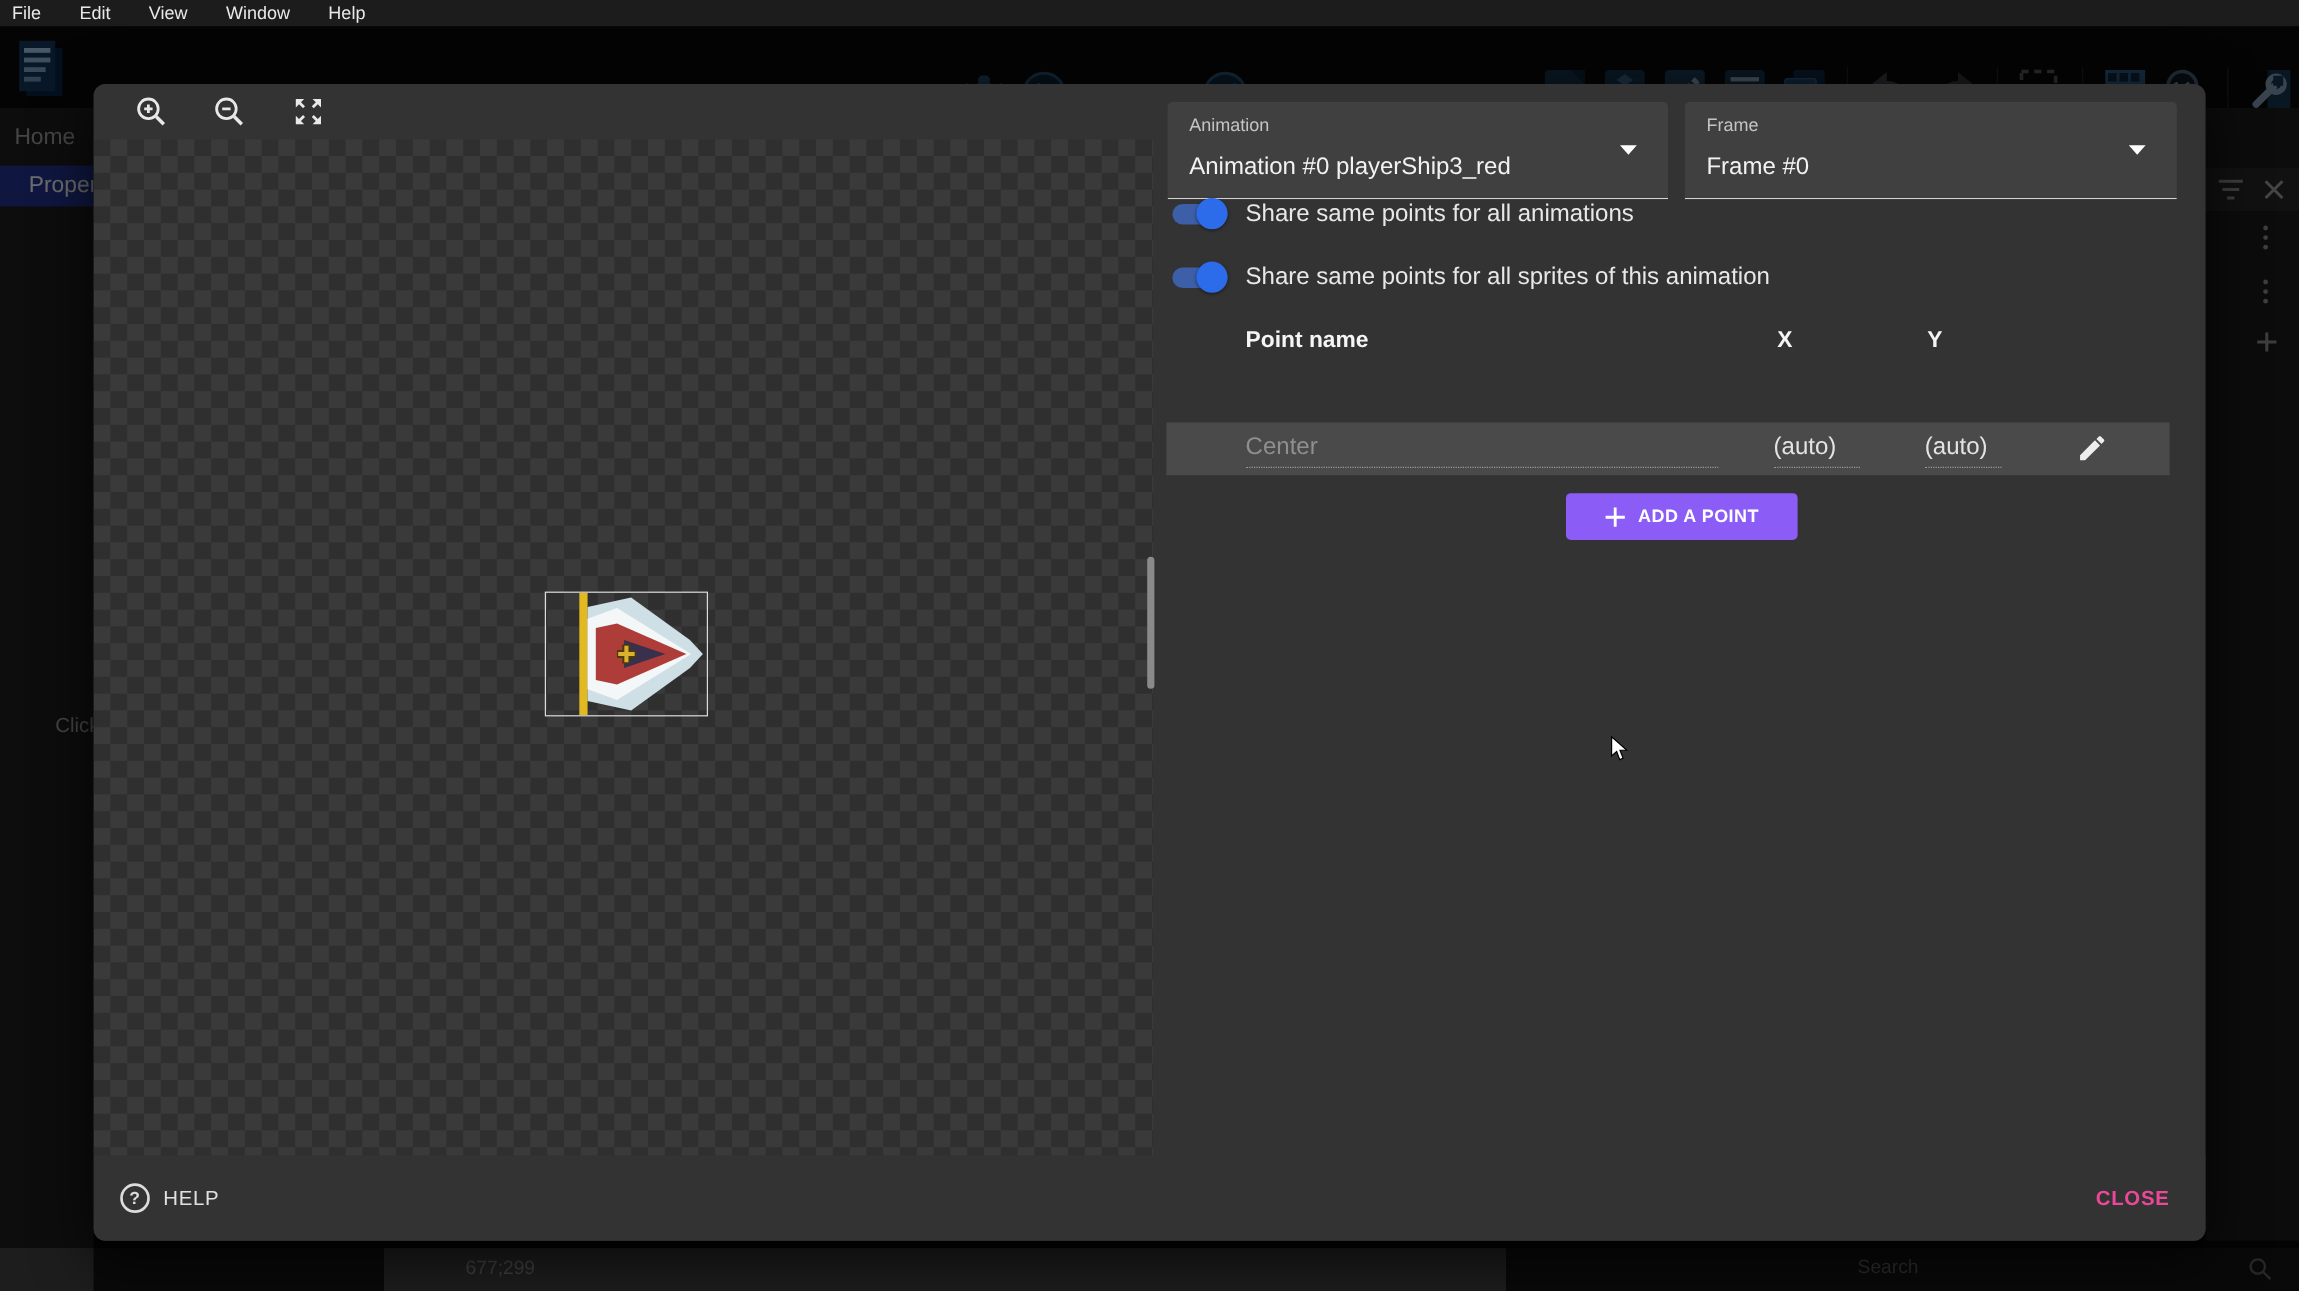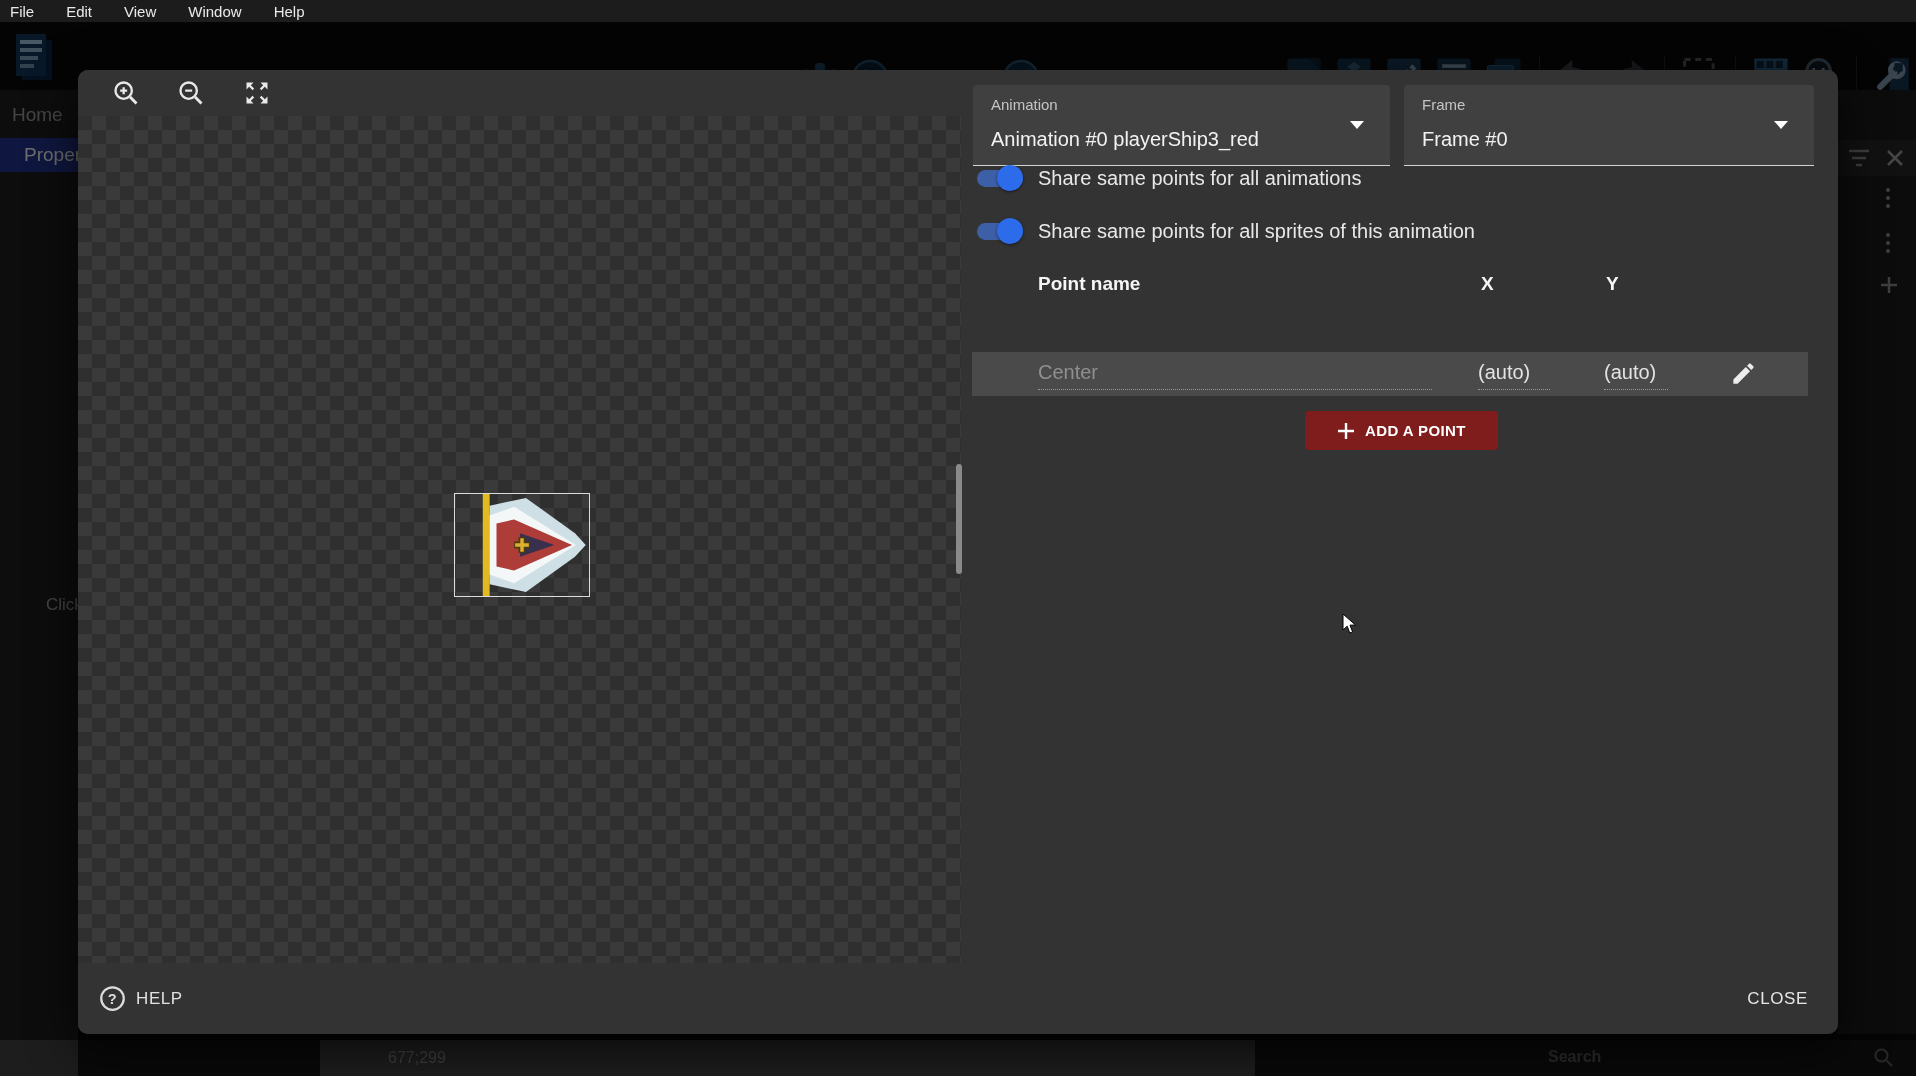--- a/index.html
+++ b/index.html
@@ -39,24 +39,24 @@
   .switch-thumb{position:absolute;left:20px;top:-5px;width:26px;height:26px;border-radius:50%;background:#2c6bea;box-shadow:0 1px 3px rgba(0,0,0,.5);}
   .toggle-label{position:absolute;font-size:20px;color:#e8e8e8;white-space:nowrap;}
 
   .th{position:absolute;font-size:19px;font-weight:bold;color:#f5f5f5;}
   .trow{position:absolute;left:894px;width:836px;height:44px;background:#4a4a4a;}
   .cell{position:absolute;top:4px;height:34px;line-height:32px;font-size:20px;border-bottom:1px dotted #9a9a9a;}
   .cell-name{left:66px;width:394px;color:#8f8f8f;}
   .cell-x{left:506px;width:72px;color:#e3e3e3;}
   .cell-y{left:632px;width:64px;color:#e3e3e3;}
 
-  .add-btn{position:absolute;left:1227px;top:341px;width:193px;height:39px;background:#7f1d1d;border-radius:4px;display:flex;align-items:center;justify-content:center;gap:10px;color:#fff;font-size:15px;font-weight:bold;letter-spacing:.4px;cursor:pointer;}
+  .add-btn{position:absolute;left:1227px;top:341px;width:193px;height:39px;background:#8b5cf6;border-radius:4px;display:flex;align-items:center;justify-content:center;gap:10px;color:#fff;font-size:15px;font-weight:bold;letter-spacing:.4px;cursor:pointer;}
   .footer{position:absolute;left:0;top:893px;width:1760px;height:71px;background:#333;}
   .help-btn{position:absolute;left:21px;top:22px;display:flex;align-items:center;gap:10px;color:#e0e0e0;font-size:17px;letter-spacing:.6px;cursor:pointer;}
-  .close-btn{position:absolute;right:30px;top:26px;color:#e5e5e5;font-size:17px;letter-spacing:.6px;cursor:pointer;}
+  .close-btn{position:absolute;right:30px;top:26px;color:#ec4899;font-size:17px;letter-spacing:.6px;cursor:pointer;font-weight:bold;}
 
   .bg-txt{position:absolute;white-space:nowrap;}
   .kebab{position:absolute;width:4px;height:20px;display:flex;flex-direction:column;justify-content:space-between;}
   .kebab i{width:4px;height:4px;border-radius:50%;background:#8a8a8a;}
   .cursor{position:absolute;left:1342px;top:613px;z-index:5;}
 </style>
 </head>
 <body>
 
 <div class="stage">
@@ -187,21 +187,21 @@
         <i></i>
       </div>
     <svg style="position:absolute;left:42px;top:186px" width="18" height="18" viewBox="0 0 18 18">
         <path d="M9 1v16M1 9h16" stroke="#8a8a8a" stroke-width="2.5"></path>
       </svg>
   </div>
 
   <div class="statusbar">
     <div style="position:absolute;left:78px;top:0;width:242px;height:36px;background:#141414;"></div>
     <span class="bg-txt" style="left:388px;top:9px;font-size:16px;color:#8a8a8a">677;299</span>
-    <div style="position:absolute;left:1255px;top:0;width:661px;height:36px;background:#161616;font-weight:bold;">
+    <div style="position:absolute;left:1255px;top:0;width:661px;height:36px;background:#161616;">
       <span class="bg-txt" style="left:293px;top:8px;font-size:16px;color:#5f5f5f">Search</span>
       <svg style="position:absolute;left:618px;top:7px" width="20" height="20" viewBox="0 0 20 20">
           <circle cx="8.5" cy="8.5" r="6" fill="none" stroke="#575757" stroke-width="2"></circle>
           <path d="M13 13 L19 19" stroke="#575757" stroke-width="2"></path>
         </svg>
     </div>
   </div>
 
   <div class="dim"></div>
 

